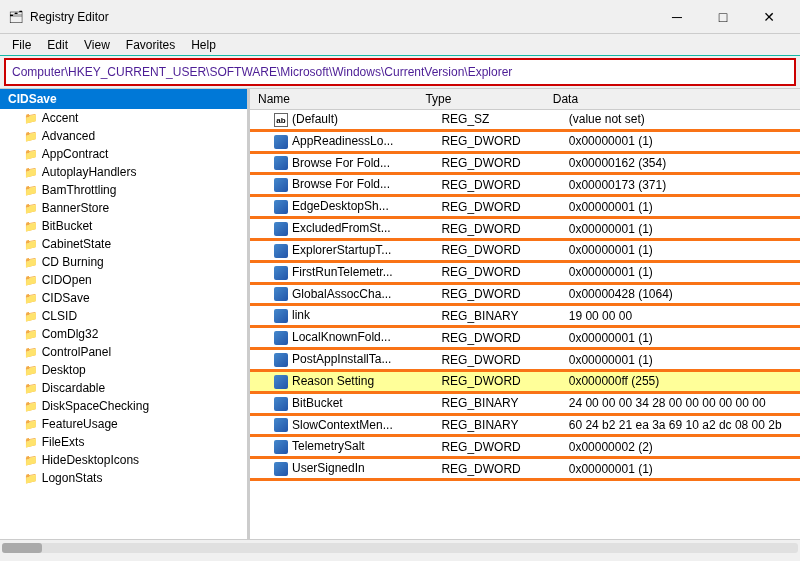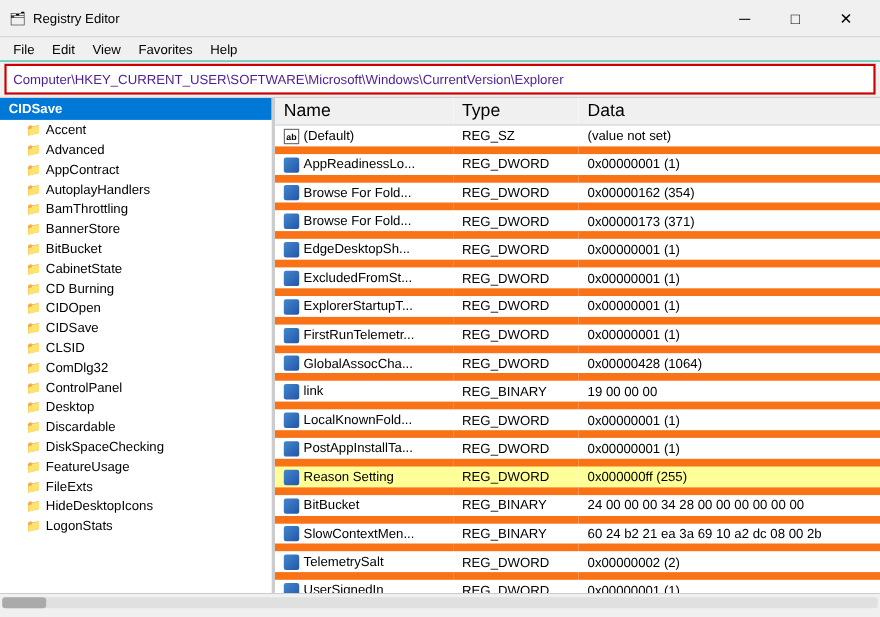--- a/index.html
+++ b/index.html
@@ -115,29 +115,29 @@
     .reg-table {
       width: 100%;
       border-collapse: collapse;
     }
     .reg-table th {
       text-align: left;
       padding: 3px 8px;
       background: #f0f0f0;
       border-bottom: 1px solid #ccc;
       font-weight: normal;
-      font-size: 16px;
+      font-size: 12px;
       position: sticky;
       top: 0;
     }
     .reg-table td {
-      padding: 2px 8px;
+      padding: 2px 24px;
       font-size: 12px;
       white-space: nowrap;
-      border-bottom: 7px solid #f97316;
+      border-bottom: 3px solid #f97316;
     }
     .reg-table tr.highlighted td { background: #ffff99; }
     .reg-icon {
       display: inline-block;
       width: 14px;
       height: 14px;
       margin-right: 4px;
       vertical-align: middle;
     }
     .icon-ab {

